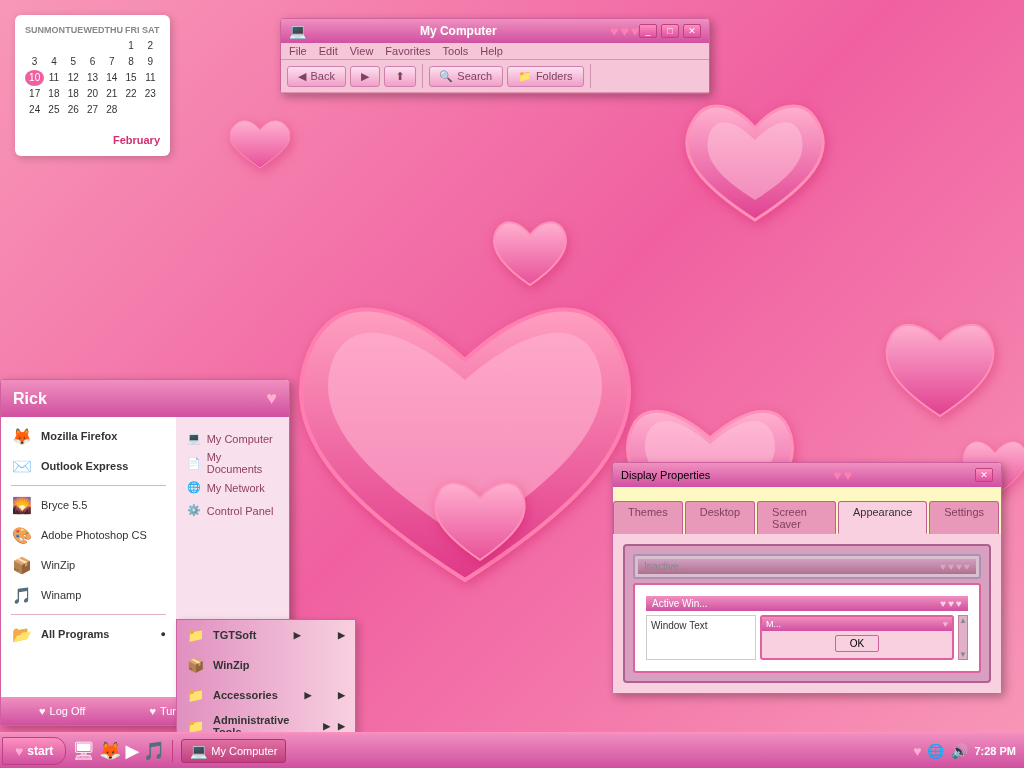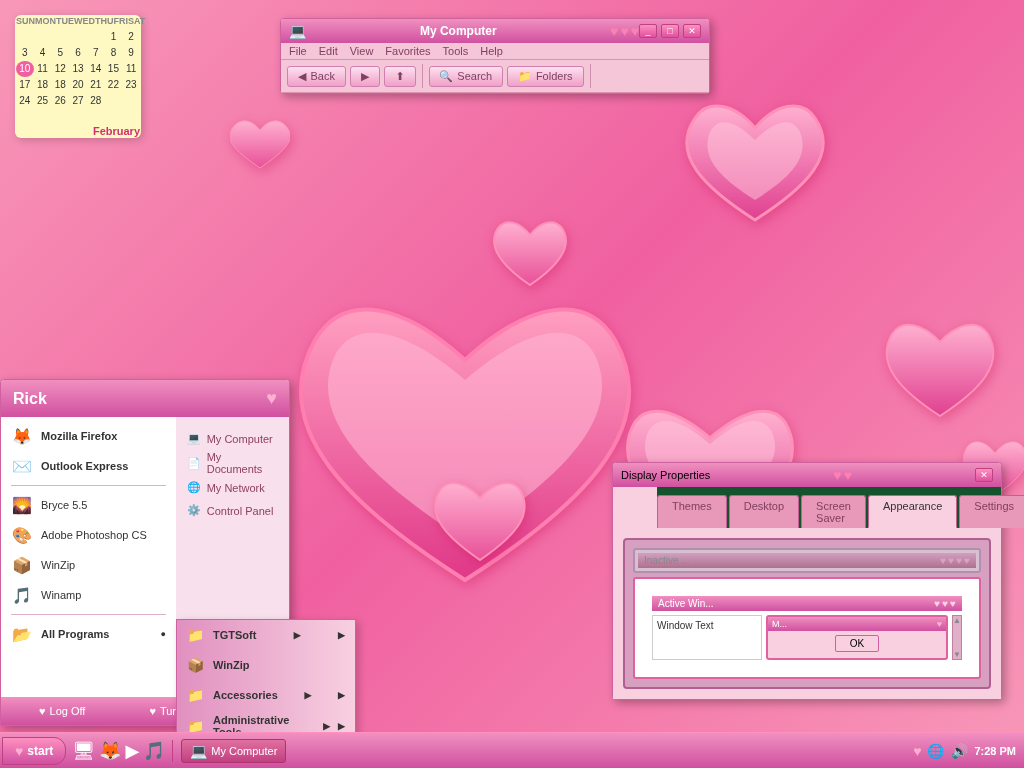--- a/index.html
+++ b/index.html
@@ -26,24 +26,24 @@
     }
     .heart svg {
       filter: drop-shadow(2px 4px 6px rgba(200,0,80,0.3));
     }
 
     
     .calendar {
       position: absolute;
       top: 15px;
       left: 15px;
-      background: #fef9c3;
+      background: #ffffff;
       border-radius: 6px;
-      padding: 1px;
-      width: 126px;
+      padding: 10px;
+      width: 155px;
       box-shadow: 2px 2px 8px rgba(0,0,0,0.2);
     }
     .calendar-header {
       display: grid;
       grid-template-columns: repeat(7, 1fr);
       text-align: center;
       font-size: 9px;
       font-weight: bold;
       color: #888;
       margin-bottom: 3px;
@@ -291,23 +291,22 @@
       background: linear-gradient(to bottom, #f090c0, #d050a0);
       padding: 4px 8px;
       display: flex;
       align-items: center;
       justify-content: space-between;
       border-radius: 3px 3px 0 0;
     }
 
     .dp-tabs {
       display: flex;
-      background: #14532d;
-      padding-top: 8px;
-      margin-left: 44px;
+      background: #fef9c3;
+      padding-top: 14px;
     }
     .dp-tab {
       padding: 4px 14px;
       font-size: 11px;
       cursor: pointer;
       background: #e898b8;
       border: 1px solid #c06090;
       border-bottom: none;
       margin-right: 2px;
       border-radius: 3px 3px 0 0;
@@ -349,21 +348,21 @@
       justify-content: space-between;
       align-items: center;
     }
     .dp-hearts-small { display: flex; gap: 2px; }
     .dp-heart-sm { color: #e0a0c0; font-size: 10px; }
 
     .dp-active-window {
       background: white;
       border: 2px solid #e060a0;
       border-radius: 3px;
-      padding: 17px;
+      padding: 11px;
       position: relative;
     }
     .dp-active-titlebar {
       background: linear-gradient(to bottom, #f090c0, #d050a0);
       padding: 2px 6px;
       font-size: 10px;
       color: white;
       display: flex;
       justify-content: space-between;
       align-items: center;

